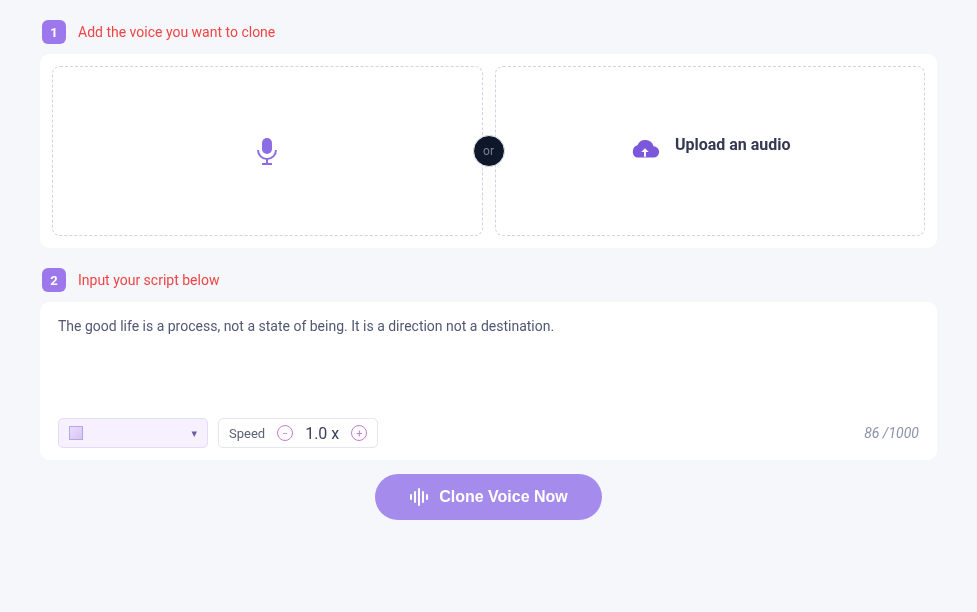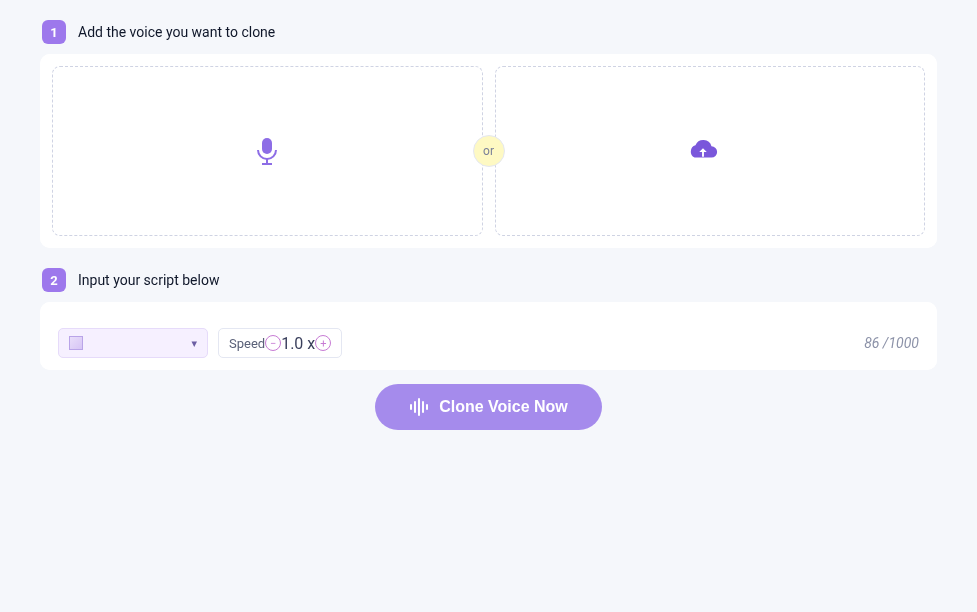--- a/index.html
+++ b/index.html
@@ -46,21 +46,21 @@
     height: 24px;
     background: #9d78ec;
     color: #fff;
     border-radius: 6px;
     display: flex;
     align-items: center;
     justify-content: center;
     font-weight: 700;
     font-size: 13px;
   }
-  .step-label { font-size: 14px; color: #0f172a; }
+  .step-label { font-size: 14px; color: #ef4444; }
   .card-body-1 {
     background: #fff;
     border-radius: 10px;
     padding: 12px;
     display: flex;
     align-items: stretch;
     gap: 0;
     position: relative;
   }
   .option {
@@ -75,21 +75,21 @@
     cursor: pointer;
   }
   .option-inner { display: flex; align-items: flex-start; gap: 14px; }
   .option-icon { width: 32px; height: 32px; flex-shrink:0; display:flex; align-items:center; justify-content:center; }
   .option-text h3 { font-size: 16px; font-weight: 700; color: #343851; margin-bottom: 3px; }
   .option-text p { font-size: 13px; color: #7a8099; line-height:1.45; }
   .or-divider {
     width: 32px; height: 32px;
     border-radius: 50%;
     border: 1px solid #e4e7f2;
-    background: #fef9c3;
+    background: #0f172a;
     color: #7a8099;
     font-size: 12px;
     display: flex; align-items: center; justify-content: center;
     position: absolute;
     left: 50%; top: 50%;
     transform: translate(-50%, -50%);
     z-index: 2;
   }
   .spacer-mid { width: 12px; }
   .step2 { margin-top: 20px; }
@@ -120,20 +120,21 @@
     cursor:pointer;
   }
   .voice-select .img-placeholder { width:14px; height:14px; border:1px solid #b9a4e8; background:linear-gradient(135deg,#e9defa,#d6c4f5); }
   .voice-select .chev { color:#6c5ea3; font-size:11px; }
   .speed-box {
     height: 30px;
     border: 1px solid #e4e7f2;
     border-radius: 5px;
     display:flex; align-items:center;
     padding: 0 10px;
+    gap: 12px;
     font-size: 13px;
     color:#5a6178;
   }
   .speed-box .circ {
     width:16px; height:16px; border-radius:50%;
     border:1px solid #c77bd4;
     color:#c77bd4;
     display:flex; align-items:center; justify-content:center;
     font-size:11px; line-height:1;
     cursor:pointer;
@@ -182,33 +183,35 @@
       <div class="or-divider">or</div>
       <div class="option">
         <div class="option-inner">
           <div class="option-icon">
             <svg width="34" height="26" viewBox="0 0 34 26">
               <path d="M26 20 a6 6 0 0 0 0-12 a9 9 0 0 0 -17 -1 a7 7 0 0 0 -1 13 Z" fill="#7a57db"></path>
               <path d="M17 10 l-4 4 h3 v5 h2 v-5 h3 z" fill="#fff"></path>
             </svg>
           </div>
           <div class="option-text">
+            <h3>Upload an audio</h3>
           </div>
         </div>
       </div>
     </div>
   </div>
 
   <div class="step2">
     <div class="step-header">
       <div class="step-badge">2</div>
       <div class="step-label">Input your script below</div>
     </div>
     <div class="card">
       <div class="card-body-2">
+        <div class="script-text">The good life is a process, not a state of being. It is a direction not a destination.</div>
         <div class="controls-row">
           <div class="controls-left">
             <div class="voice-select">
               <span class="img-placeholder"></span>
               <span class="chev">▾</span>
             </div>
             <div class="speed-box">
               <span>Speed</span>
               <span class="circ">−</span>
               <span class="speed-val">1.0 x</span>

